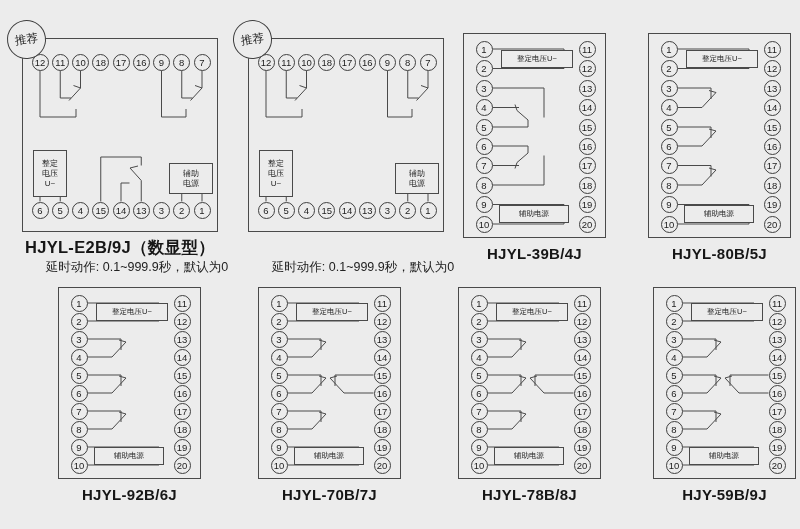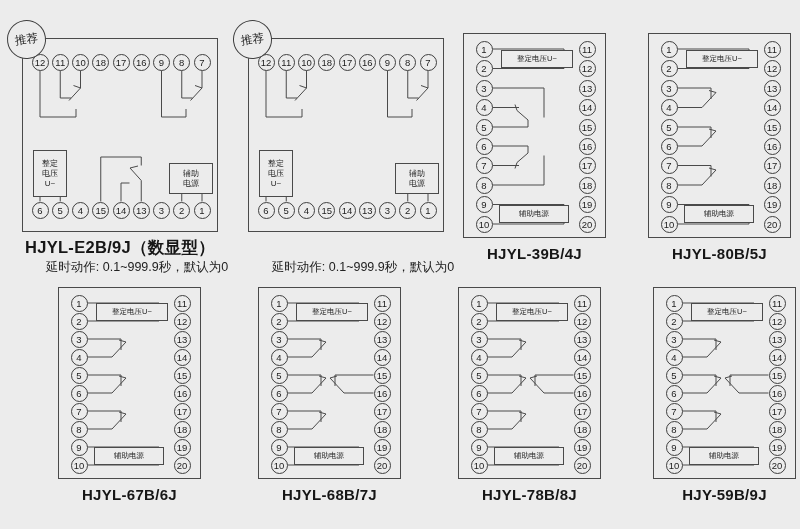--- a/index.html
+++ b/index.html
@@ -219,21 +219,21 @@
         <div class="term" style="left: 114.5px; top: 24.5px;">12</div>
         <div class="term" style="left: 114.5px; top: 42.5px;">13</div>
         <div class="term" style="left: 114.5px; top: 60.5px;">14</div>
         <div class="term" style="left: 114.5px; top: 78.5px;">15</div>
         <div class="term" style="left: 114.5px; top: 96.5px;">16</div>
         <div class="term" style="left: 114.5px; top: 114.5px;">17</div>
         <div class="term" style="left: 114.5px; top: 132.5px;">18</div>
         <div class="term" style="left: 114.5px; top: 150.5px;">19</div>
         <div class="term" style="left: 114.5px; top: 168.5px;">20</div>
       </div>
-    <div class="caption">HJYL-67B/6J</div>
+    <div class="caption">HJYL-92B/6J</div>
   </section>
   <section class="slot slot--v" style="left:258px;top:287px;width:143px;height:192px;">
     <div class="pbox">
         <svg width="143" height="192" class="wires">
           <path d="M28.5,15 H100 V18"></path>
           <path d="M28.5,33 H100 V30"></path>
           <path d="M28.5,51 H62 V62"></path>
           <path d="M28.5,69 H53 M53,69 L67,54 M67,54 l-7,-2"></path>
           <path d="M28.5,87 H62 V98"></path>
           <path d="M28.5,105 H53 M53,105 L67,90 M67,90 l-7,-2"></path>
@@ -260,21 +260,21 @@
         <div class="term" style="left: 114.5px; top: 24.5px;">12</div>
         <div class="term" style="left: 114.5px; top: 42.5px;">13</div>
         <div class="term" style="left: 114.5px; top: 60.5px;">14</div>
         <div class="term" style="left: 114.5px; top: 78.5px;">15</div>
         <div class="term" style="left: 114.5px; top: 96.5px;">16</div>
         <div class="term" style="left: 114.5px; top: 114.5px;">17</div>
         <div class="term" style="left: 114.5px; top: 132.5px;">18</div>
         <div class="term" style="left: 114.5px; top: 150.5px;">19</div>
         <div class="term" style="left: 114.5px; top: 168.5px;">20</div>
       </div>
-    <div class="caption">HJYL-68B/7J</div>
+    <div class="caption">HJYL-70B/7J</div>
   </section>
   <section class="slot slot--v" style="left:458px;top:287px;width:143px;height:192px;">
     <div class="pbox">
         <svg width="143" height="192" class="wires">
           <path d="M28.5,15 H100 V18"></path>
           <path d="M28.5,33 H100 V30"></path>
           <path d="M28.5,51 H62 V62"></path>
           <path d="M28.5,69 H53 M53,69 L67,54 M67,54 l-7,-2"></path>
           <path d="M28.5,87 H62 V98"></path>
           <path d="M28.5,105 H53 M53,105 L67,90 M67,90 l-7,-2"></path>

